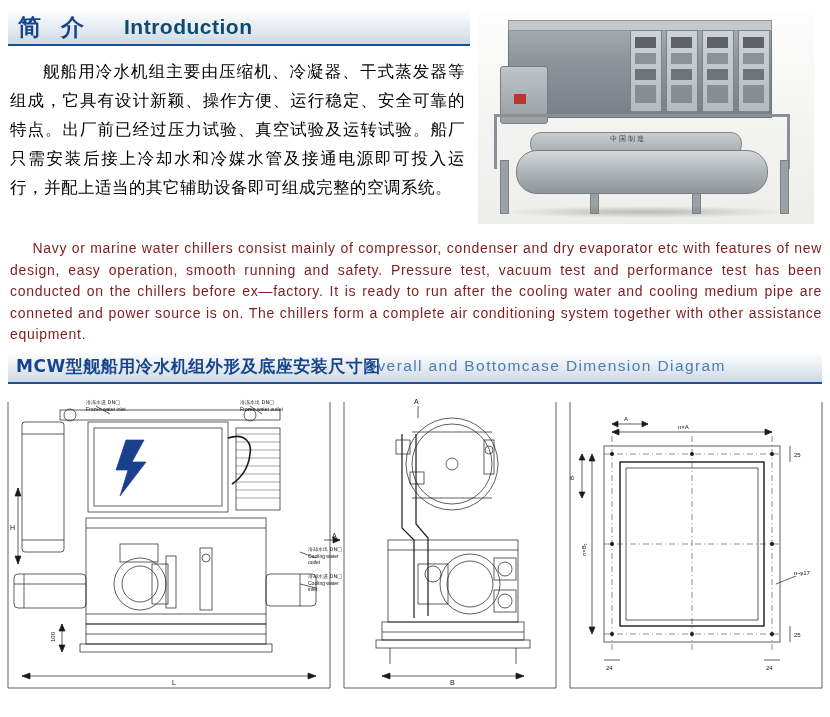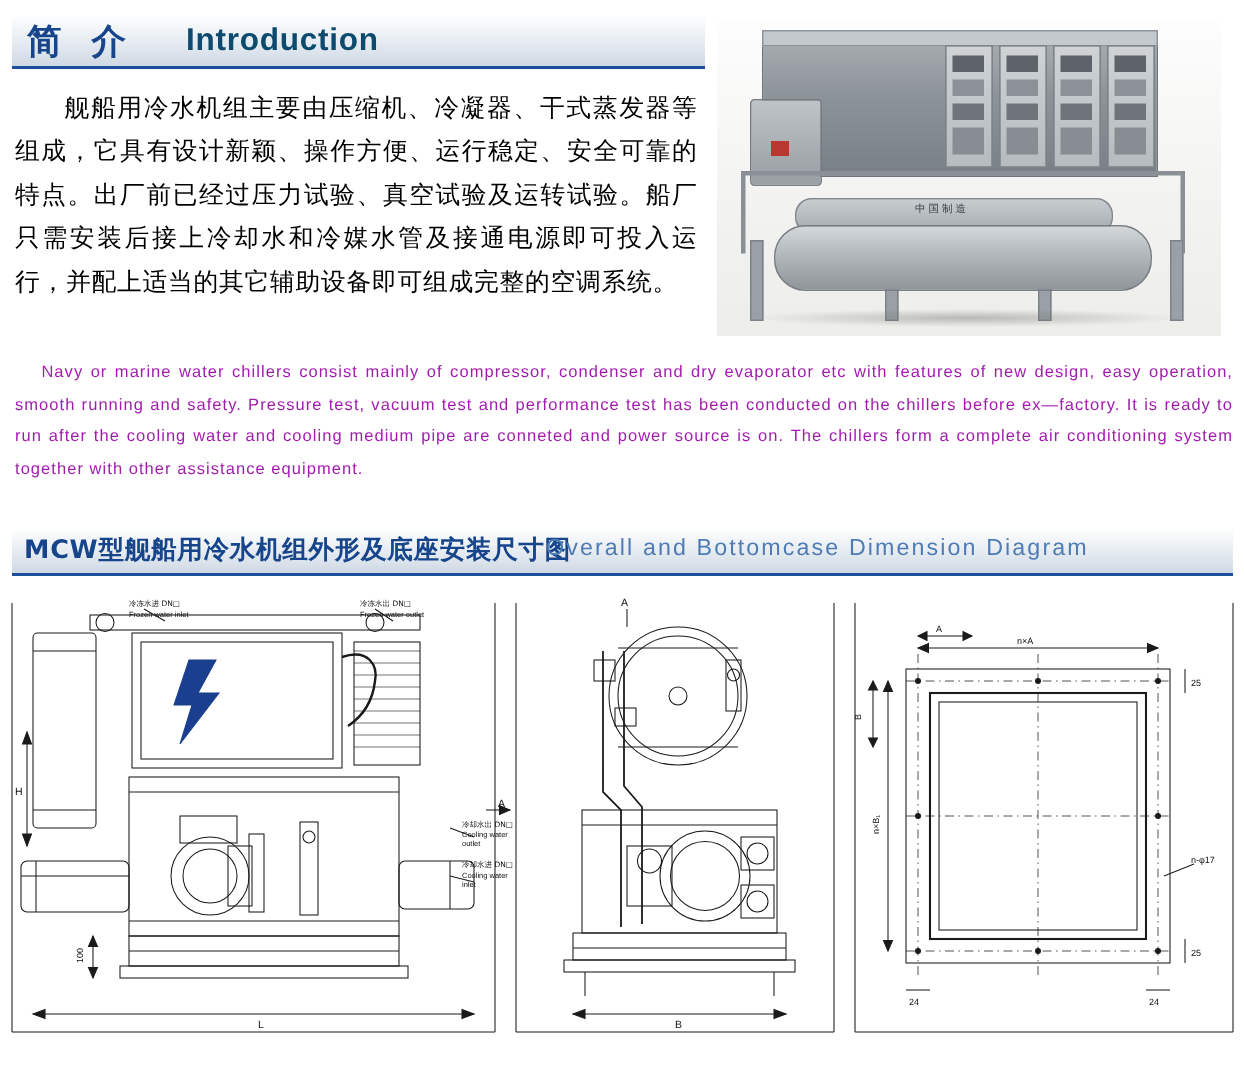--- a/index.html
+++ b/index.html
@@ -182,23 +182,23 @@
     letter-spacing: 2px;
   }
 
   
   .en-paragraph {
     position: absolute;
     left: 10px;
     top: 238px;
     width: 812px;
     font-family: "Liberation Sans", sans-serif;
-    font-size: 11px;
+    font-size: 14px;
     line-height: 21.5px;
-    color: #a21caf;
+    color: #7f1d1d;
     text-align: justify;
     text-indent: 1.6em;
     letter-spacing: 0.7px;
   }
 
   
   .dim-header {
     position: absolute;
     left: 8px;
     top: 352px;

